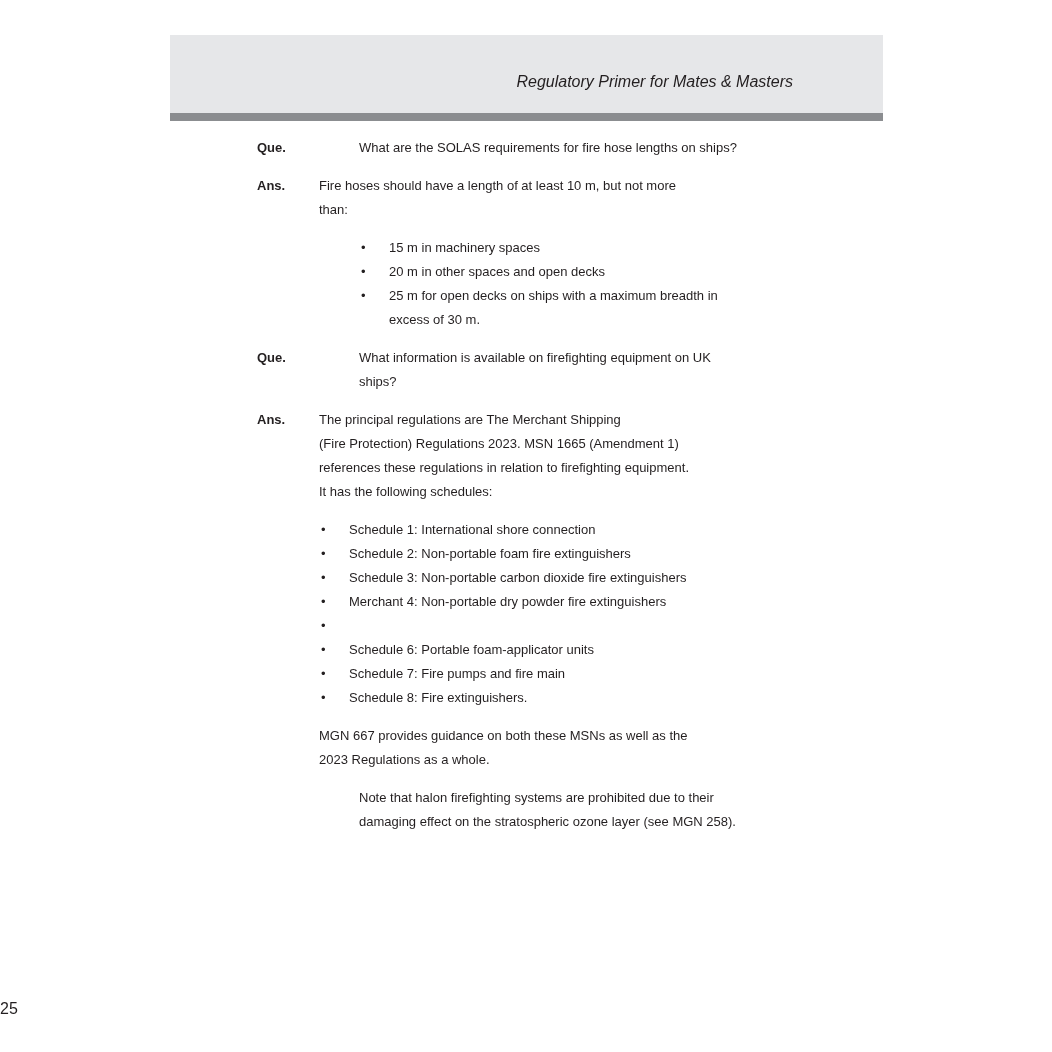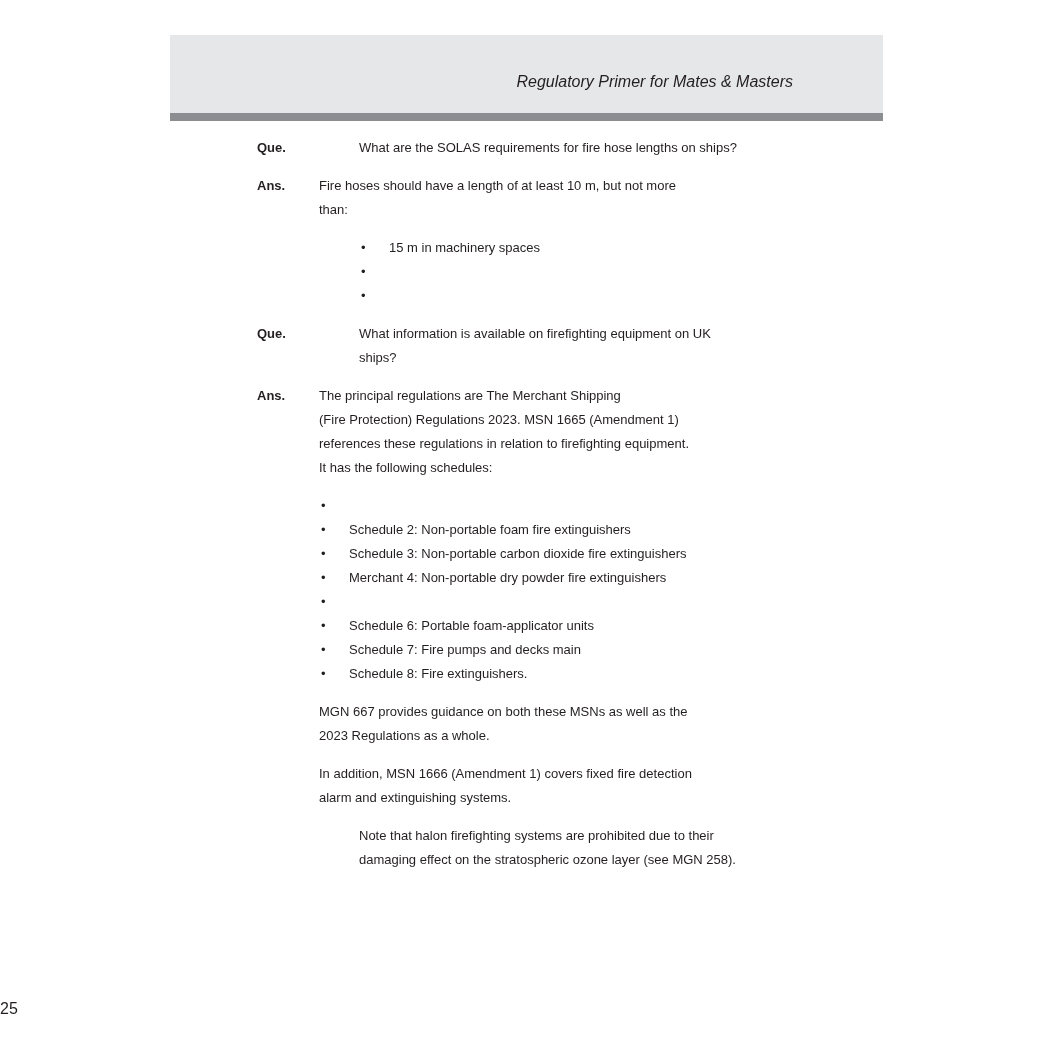--- a/index.html
+++ b/index.html
@@ -120,23 +120,26 @@
     <div class="qa-content">
       <p>Fire hoses should have a length of at least 10 m, but not more
 than:</p>
       <ul class="bullets">
         <li>
           <span class="bullet-dot">•</span>
           <span class="bullet-text">15 m in machinery spaces</span>
         </li>
         <li>
           <span class="bullet-dot">•</span>
-        </li>
-        <li>
-          <span class="bullet-dot">•</span>
+          <span class="bullet-text">20 m in other spaces and open decks</span>
+        </li>
+        <li>
+          <span class="bullet-dot">•</span>
+          <span class="bullet-text">25 m for open decks on ships with a maximum breadth in
+excess of 30 m.</span>
         </li>
       </ul>
     </div>
   </section>
 
   <section class="qa-row">
     <div class="qa-label">Que.</div>
     <div class="qa-content">
       <p>What information is available on firefighting equipment on UK
 ships?</p>
@@ -146,20 +149,21 @@
   <section class="qa-row">
     <div class="qa-label">Ans.</div>
     <div class="qa-content">
       <p>The principal regulations are The Merchant Shipping
 (Fire Protection) Regulations 2023. MSN 1665 (Amendment 1)
 references these regulations in relation to firefighting equipment.
 It has the following schedules:</p>
       <ul class="bullets">
         <li>
           <span class="bullet-dot">•</span>
+          <span class="bullet-text">Schedule 1: International shore connection</span>
         </li>
         <li>
           <span class="bullet-dot">•</span>
           <span class="bullet-text">Schedule 2: Non-portable foam fire extinguishers</span>
         </li>
         <li>
           <span class="bullet-dot">•</span>
           <span class="bullet-text">Schedule 3: Non-portable carbon dioxide fire extinguishers</span>
         </li>
         <li>
@@ -168,31 +172,29 @@
         </li>
         <li>
           <span class="bullet-dot">•</span>
         </li>
         <li>
           <span class="bullet-dot">•</span>
           <span class="bullet-text">Schedule 6: Portable foam-applicator units</span>
         </li>
         <li>
           <span class="bullet-dot">•</span>
-          <span class="bullet-text">Schedule 7: Fire pumps and decks main</span>
+          <span class="bullet-text">Schedule 7: Fire pumps and fire main</span>
         </li>
         <li>
           <span class="bullet-dot">•</span>
           <span class="bullet-text">Schedule 8: Fire extinguishers.</span>
         </li>
       </ul>
       <p>MGN 667 provides guidance on both these MSNs as well as the
 2023 Regulations as a whole.</p>
-      <p>In addition, MSN 1666 (Amendment 1) covers fixed fire detection
-alarm and extinguishing systems.</p>
       <p>Note that halon firefighting systems are prohibited due to their
 damaging effect on the stratospheric ozone layer (see MGN 258).</p>
     </div>
   </section>
 
 </main>
 
 <div class="page-number">25</div>
 
 </body></html>

